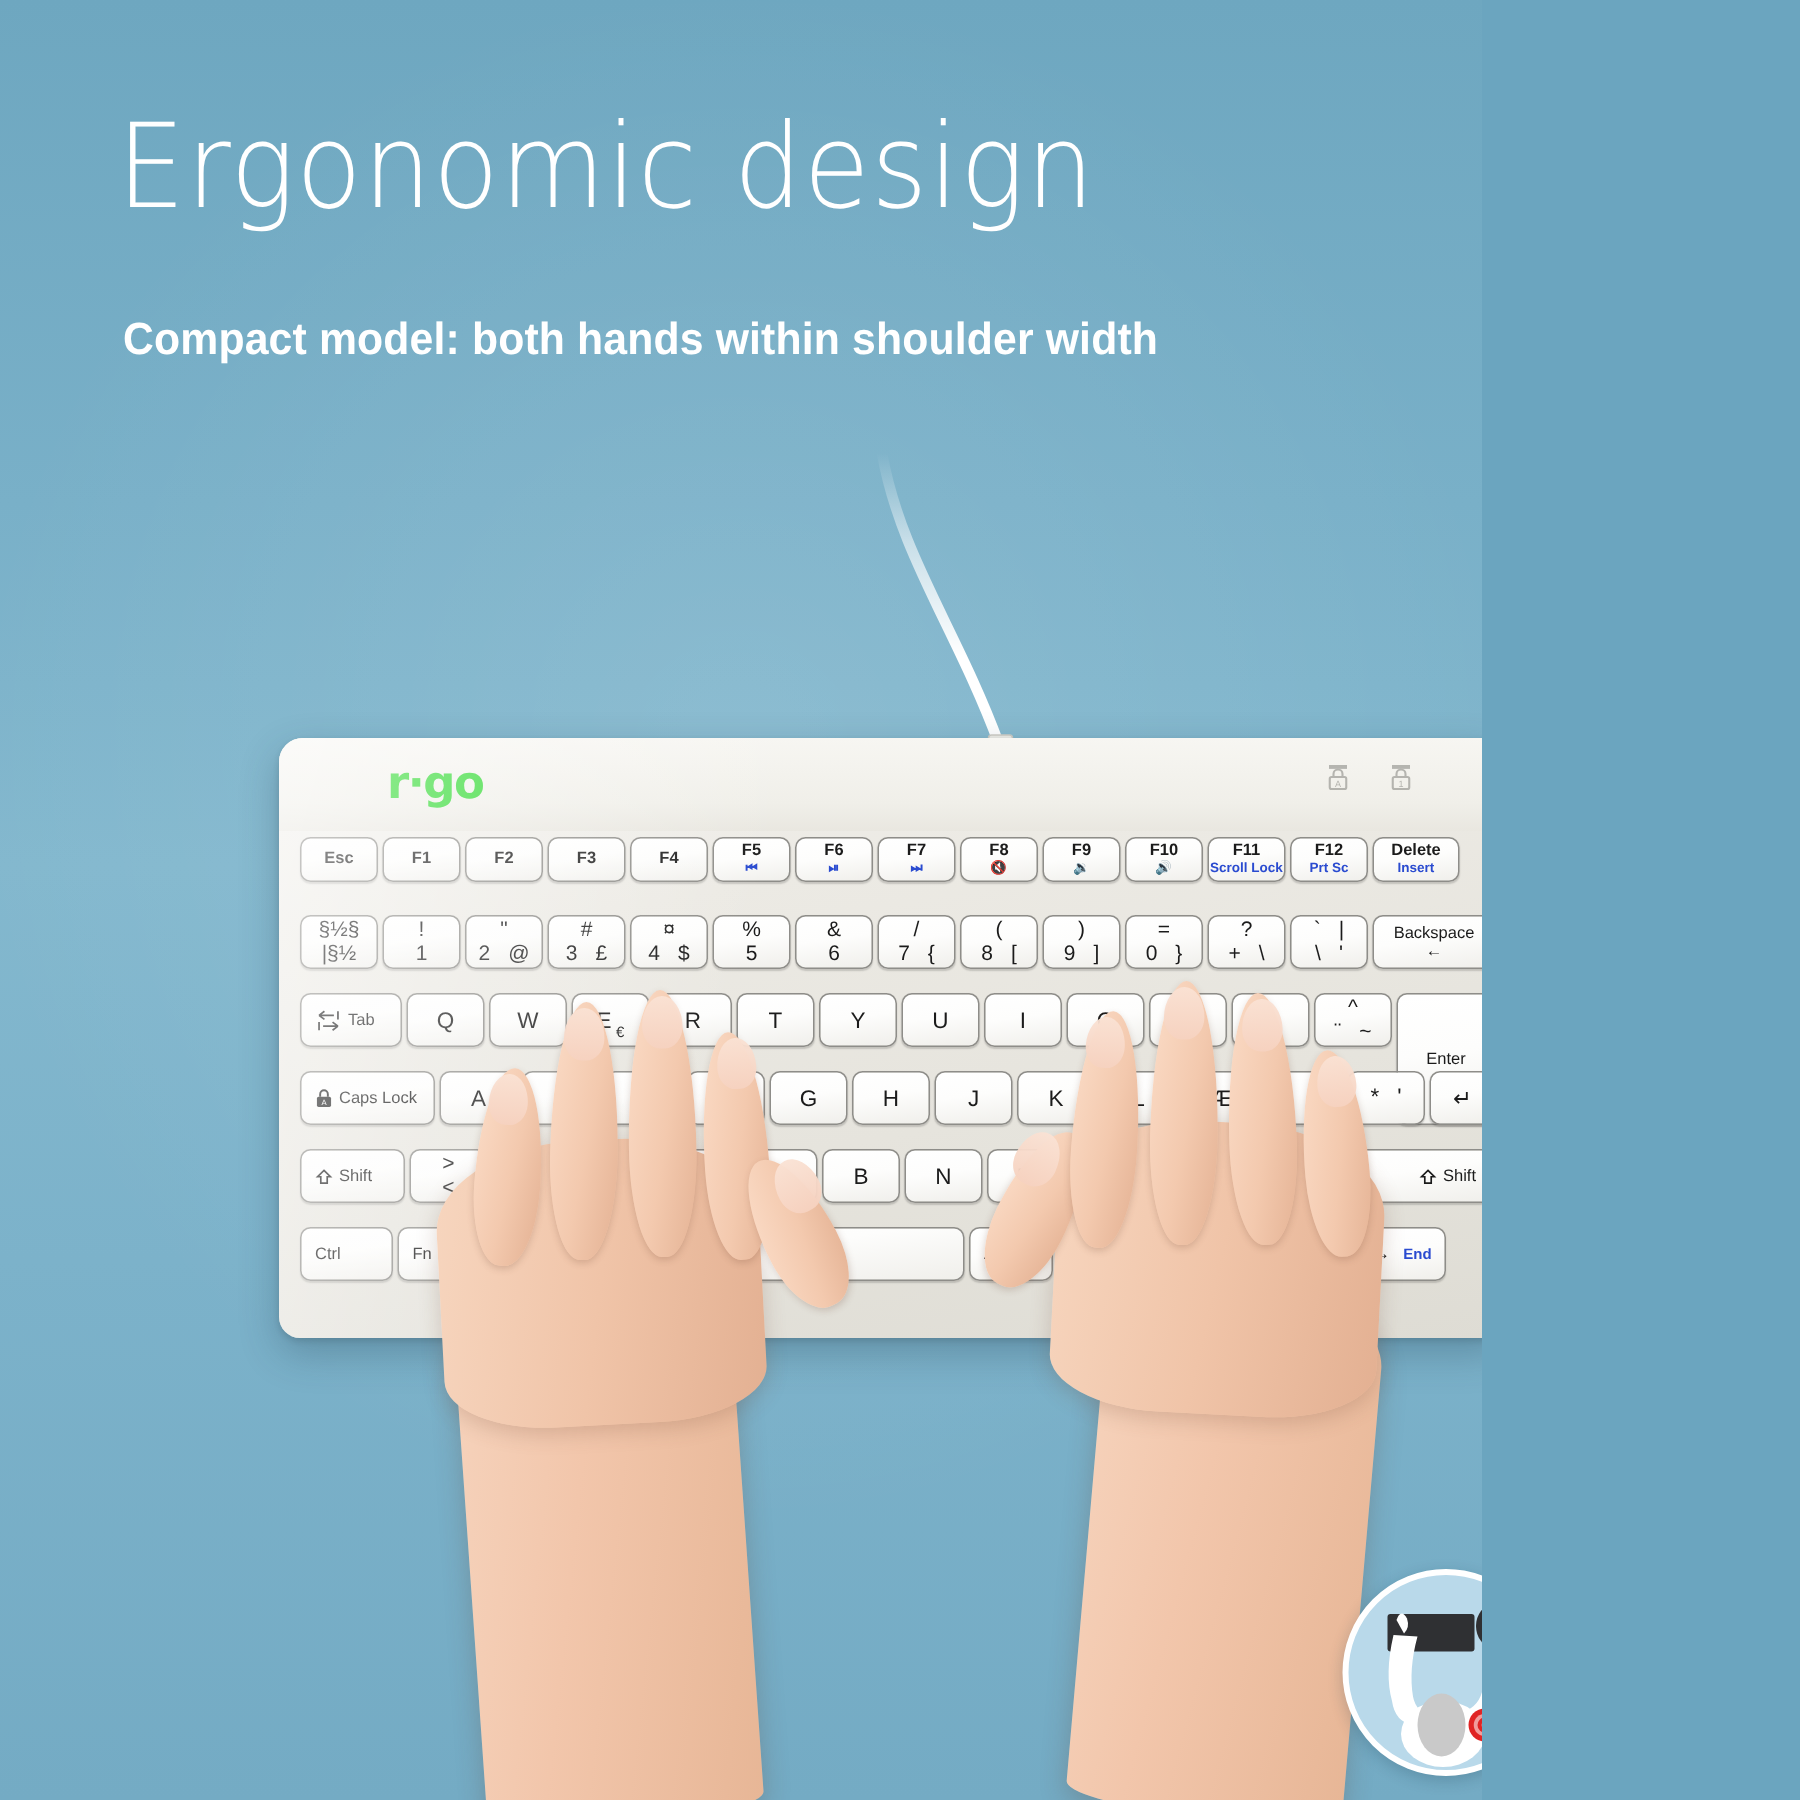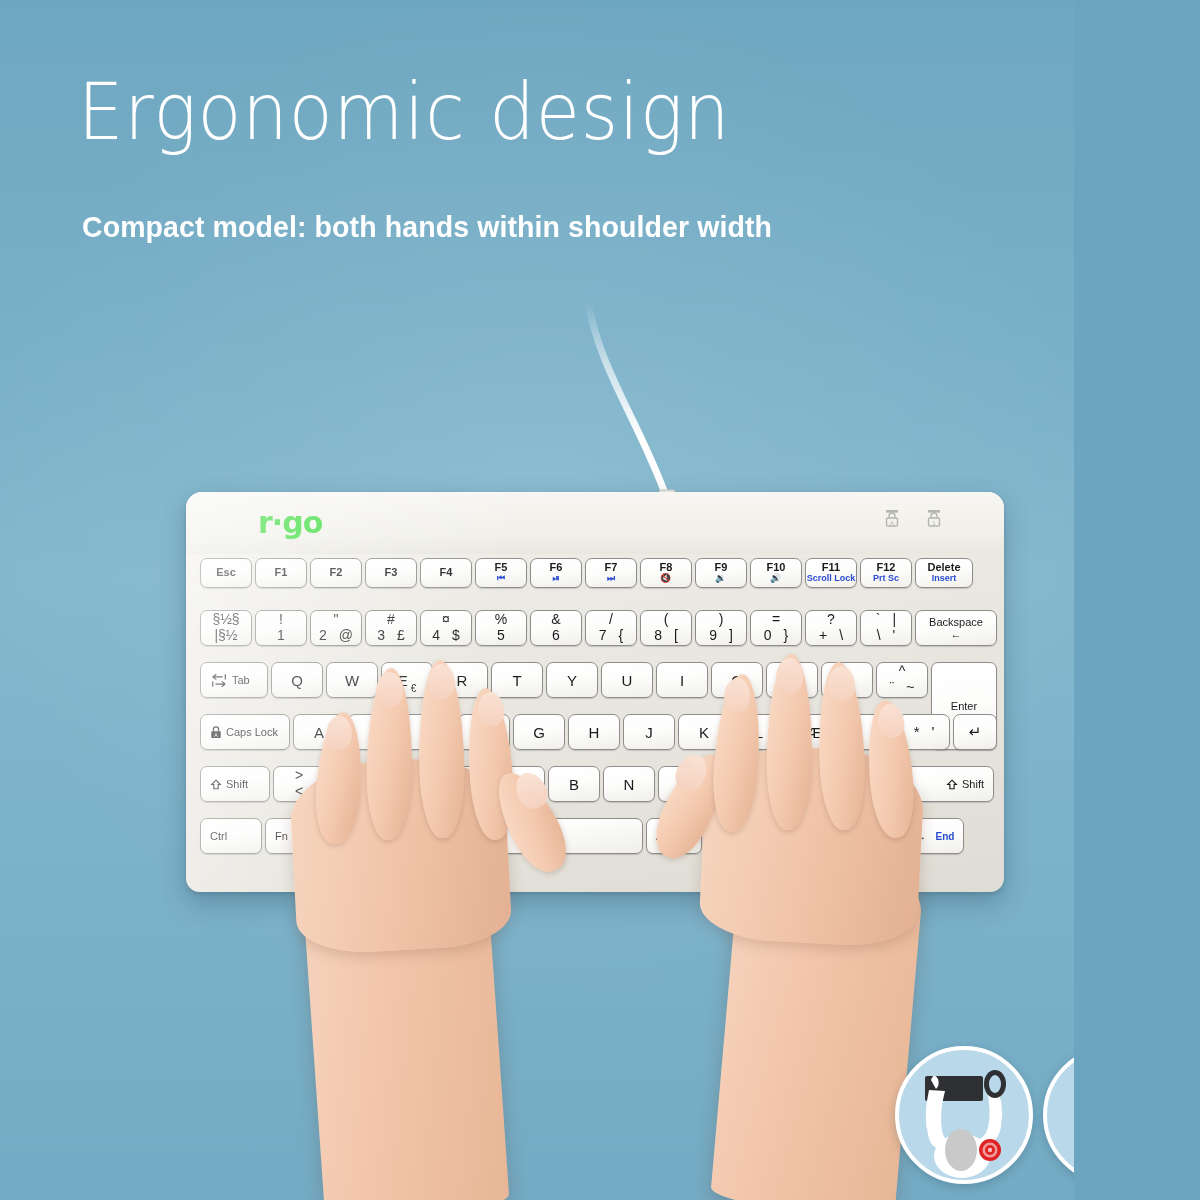--- a/index.html
+++ b/index.html
@@ -5,21 +5,21 @@
   * { box-sizing: border-box; margin: 0; padding: 0; }
   html, body { width: 1200px; height: 1200px; overflow: hidden; }
   body {
     font-family: "Liberation Sans", sans-serif;
     background: #6ba5bf;
     position: relative;
   }
 
   
   #stage {
-    position: absolute; left:0; top:0; width:1074px; height:1200px;
+    position: absolute; left:0; top:0; width:988px; height:1200px;
     background: linear-gradient(180deg, #6ea7c0 0%, #79b0c8 28%, #83b8ce 48%, #7cb2ca 70%, #74abc4 100%);
     overflow: hidden;
   }
   .vignette {
     position:absolute; inset:0;
     background: radial-gradient(ellipse 85% 70% at 50% 42%, rgba(255,255,255,0.10) 0%, rgba(255,255,255,0) 62%);
     pointer-events:none;
   }
 
   

